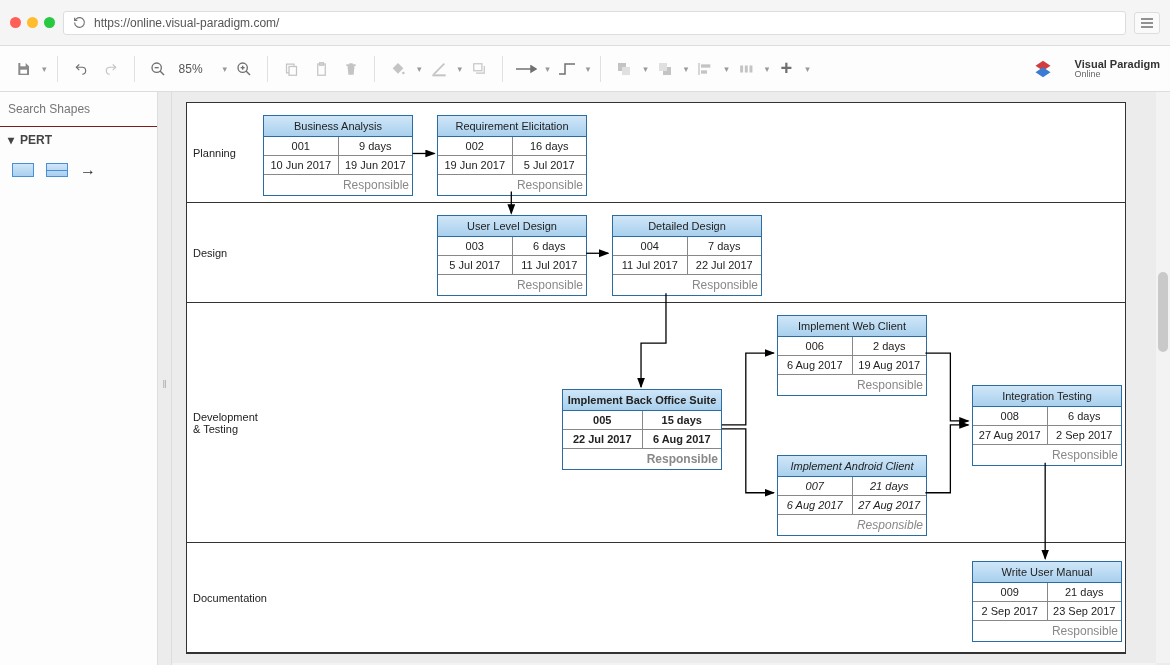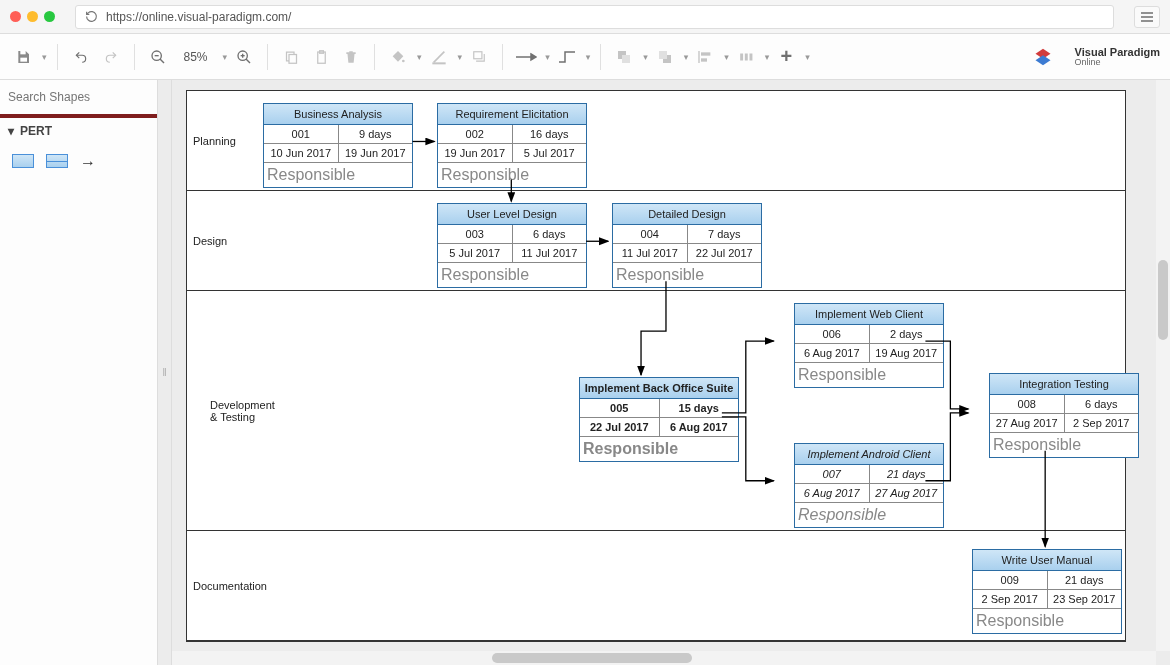--- a/index.html
+++ b/index.html
@@ -1,45 +1,45 @@
 <!DOCTYPE html>
 <html><head>
 <meta charset="utf-8">
 <style>
   * { box-sizing: border-box; margin: 0; padding: 0; font-family: Arial, Helvetica, sans-serif; }
   body { background: #f0f0f0; width: 1170px; height: 665px; overflow: hidden; }
 
   
-  .browser-bar { height: 34px; background: #f5f5f5; border-bottom: 1px solid #ddd; display: flex; align-items: center; padding: 0 10px; gap: 20px; }
+  .browser-bar { height: 46px; background: #f5f5f5; border-bottom: 1px solid #ddd; display: flex; align-items: center; padding: 0 10px; gap: 8px; }
   .traffic-lights { display: flex; gap: 6px; }
   .tl { width: 11px; height: 11px; border-radius: 50%; }
   .tl.red { background: #ff5f57; }
   .tl.yellow { background: #febc2e; }
   .tl.green { background: #28c840; }
   .url-bar { flex: 1; height: 24px; background: #fff; border: 1px solid #ddd; border-radius: 3px; display: flex; align-items: center; padding: 0 8px; gap: 8px; font-size: 12px; color: #555; }
   .reload-icon { width: 14px; height: 14px; display:flex; align-items:center; justify-content:center; color:#777;}
   .hamburger { width: 26px; height: 22px; border: 1px solid #ddd; border-radius: 3px; display:flex; align-items:center; justify-content:center; color:#777; background:#fafafa;}
 
   
   .app-toolbar { height: 46px; background: #fdfdfd; border-bottom: 1px solid #ddd; display:flex; align-items:center; padding: 0 10px; gap: 4px; }
   .tbtn { min-width: 26px; height: 28px; display:flex; align-items:center; justify-content:center; color:#707070; font-size:14px; border-radius:2px; position:relative;}
   .tbtn.disabled { color:#b8b8b8; }
   .tbtn svg { display:block; }
   .sep { width:1px; height:26px; background:#e0e0e0; margin: 0 6px; }
-  .zoom-pct { font-size: 12px; color:#555; padding: 0 4px; min-width:42px; text-align:center;}
+  .zoom-pct { font-size: 12px; color:#555; padding: 0 4px; min-width:42px; }
   .dd-caret { font-size:9px; color:#999; margin-left:2px;}
   .brand { margin-left:auto; display:flex; align-items:center; gap:22px; }
   .brand-logo { width:20px; height:20px; }
   .brand-text { font-size:11px; line-height:1; color:#333;}
   .brand-text .sub { font-size:9px; color:#666; display:block;}
 
   
   .main { display:flex; height: calc(665px - 34px - 46px); }
   .sidebar { width: 158px; background:#fdfdfd; border-right:1px solid #ddd; display:flex; flex-direction:column; }
-  .search-row { padding:8px; display:flex; align-items:center; gap:16px; border-bottom:4px solid #7f1d1d;}
+  .search-row { padding:8px; display:flex; align-items:center; gap:16px; border-bottom:1px solid #7f1d1d;}
   .search-input { flex:1; border:none; background:transparent; font-size:12px; color:#888; outline:none;}
   .search-icon-s { color:#888; }
   .palette-header { display:flex; align-items:center; font-size:12px; font-weight:bold; color:#444; padding:6px 8px; gap:6px; cursor:default;}
   .palette-body { padding: 8px 12px; display:flex; gap:12px; align-items:center;}
   .shape-swatch { width:22px; height:14px; border:1px solid #4a90d9; background: linear-gradient(#cfe6f7,#a9d0ee); }
   .shape-swatch.striped { background: linear-gradient(#cfe6f7,#a9d0ee); position:relative;}
   .shape-swatch.striped::after{content:"";position:absolute;left:0;right:0;top:50%;height:1px;background:#4a90d9;}
   .shape-arrow { font-size:16px; color:#333; }
   .more-shapes { margin-top:auto; padding:10px 10px; font-size:12px; color:#555; border-top:1px solid #eee; background:#f7f7f7;}
 
@@ -56,21 +56,21 @@
   .lane-label { width: 70px; display:flex; align-items:center; padding:0 6px; font-size:11px; color:#222; }
   .lane.dev .lane-label { width: 70px; }
   .lane-content { flex:1; position:relative; }
 
   
   .node { position:absolute; width: 160px; border:1px solid #2b6ca3; background:#fff; font-size:11px; color:#222; }
   .node .title { background: linear-gradient(#cfe6f7,#a9d0ee); text-align:center; padding:4px 2px; border-bottom:1px solid #2b6ca3; font-size:11px;}
   .node .row { display:flex; }
   .node .cell { flex:1; text-align:center; padding:3px 2px; border-bottom:1px solid #888; border-right:1px solid #888;}
   .node .cell:last-child { border-right:none;}
-  .node .resp { text-align:left; padding:3px; color:#888; font-size:16px;}
+  .node .resp { text-align:right; padding:3px; color:#888; font-size:12px;}
   .node.small { width:150px; }
 
   
   svg.arrows { position:absolute; left:0; top:0; width:100%; height:100%; pointer-events:none; }
 
 </style>
 </head>
 <body>
 
 <div class="browser-bar">
@@ -316,21 +316,21 @@
             <div class="row">
                 <div class="cell">11 Jul 2017</div>
                 <div class="cell">22 Jul 2017</div>
               </div>
             <div class="resp">Responsible</div>
           </div>
         </div>
       </div>
 
       <div class="lane dev" style="height:240px;">
-        <div class="lane-label" style="width:70px;margin-left:17px;">Development &amp; Testing</div>
+        <div class="lane-label" style="width:70px;">Development &amp; Testing</div>
         <div class="lane-content">
           <div class="node" style="left:305px; top:86px;font-weight:bold;">
             <div class="title">Implement Back Office Suite</div>
             <div class="row">
                 <div class="cell">005</div>
                 <div class="cell">15 days</div>
               </div>
             <div class="row">
                 <div class="cell">22 Jul 2017</div>
                 <div class="cell">6 Aug 2017</div>

